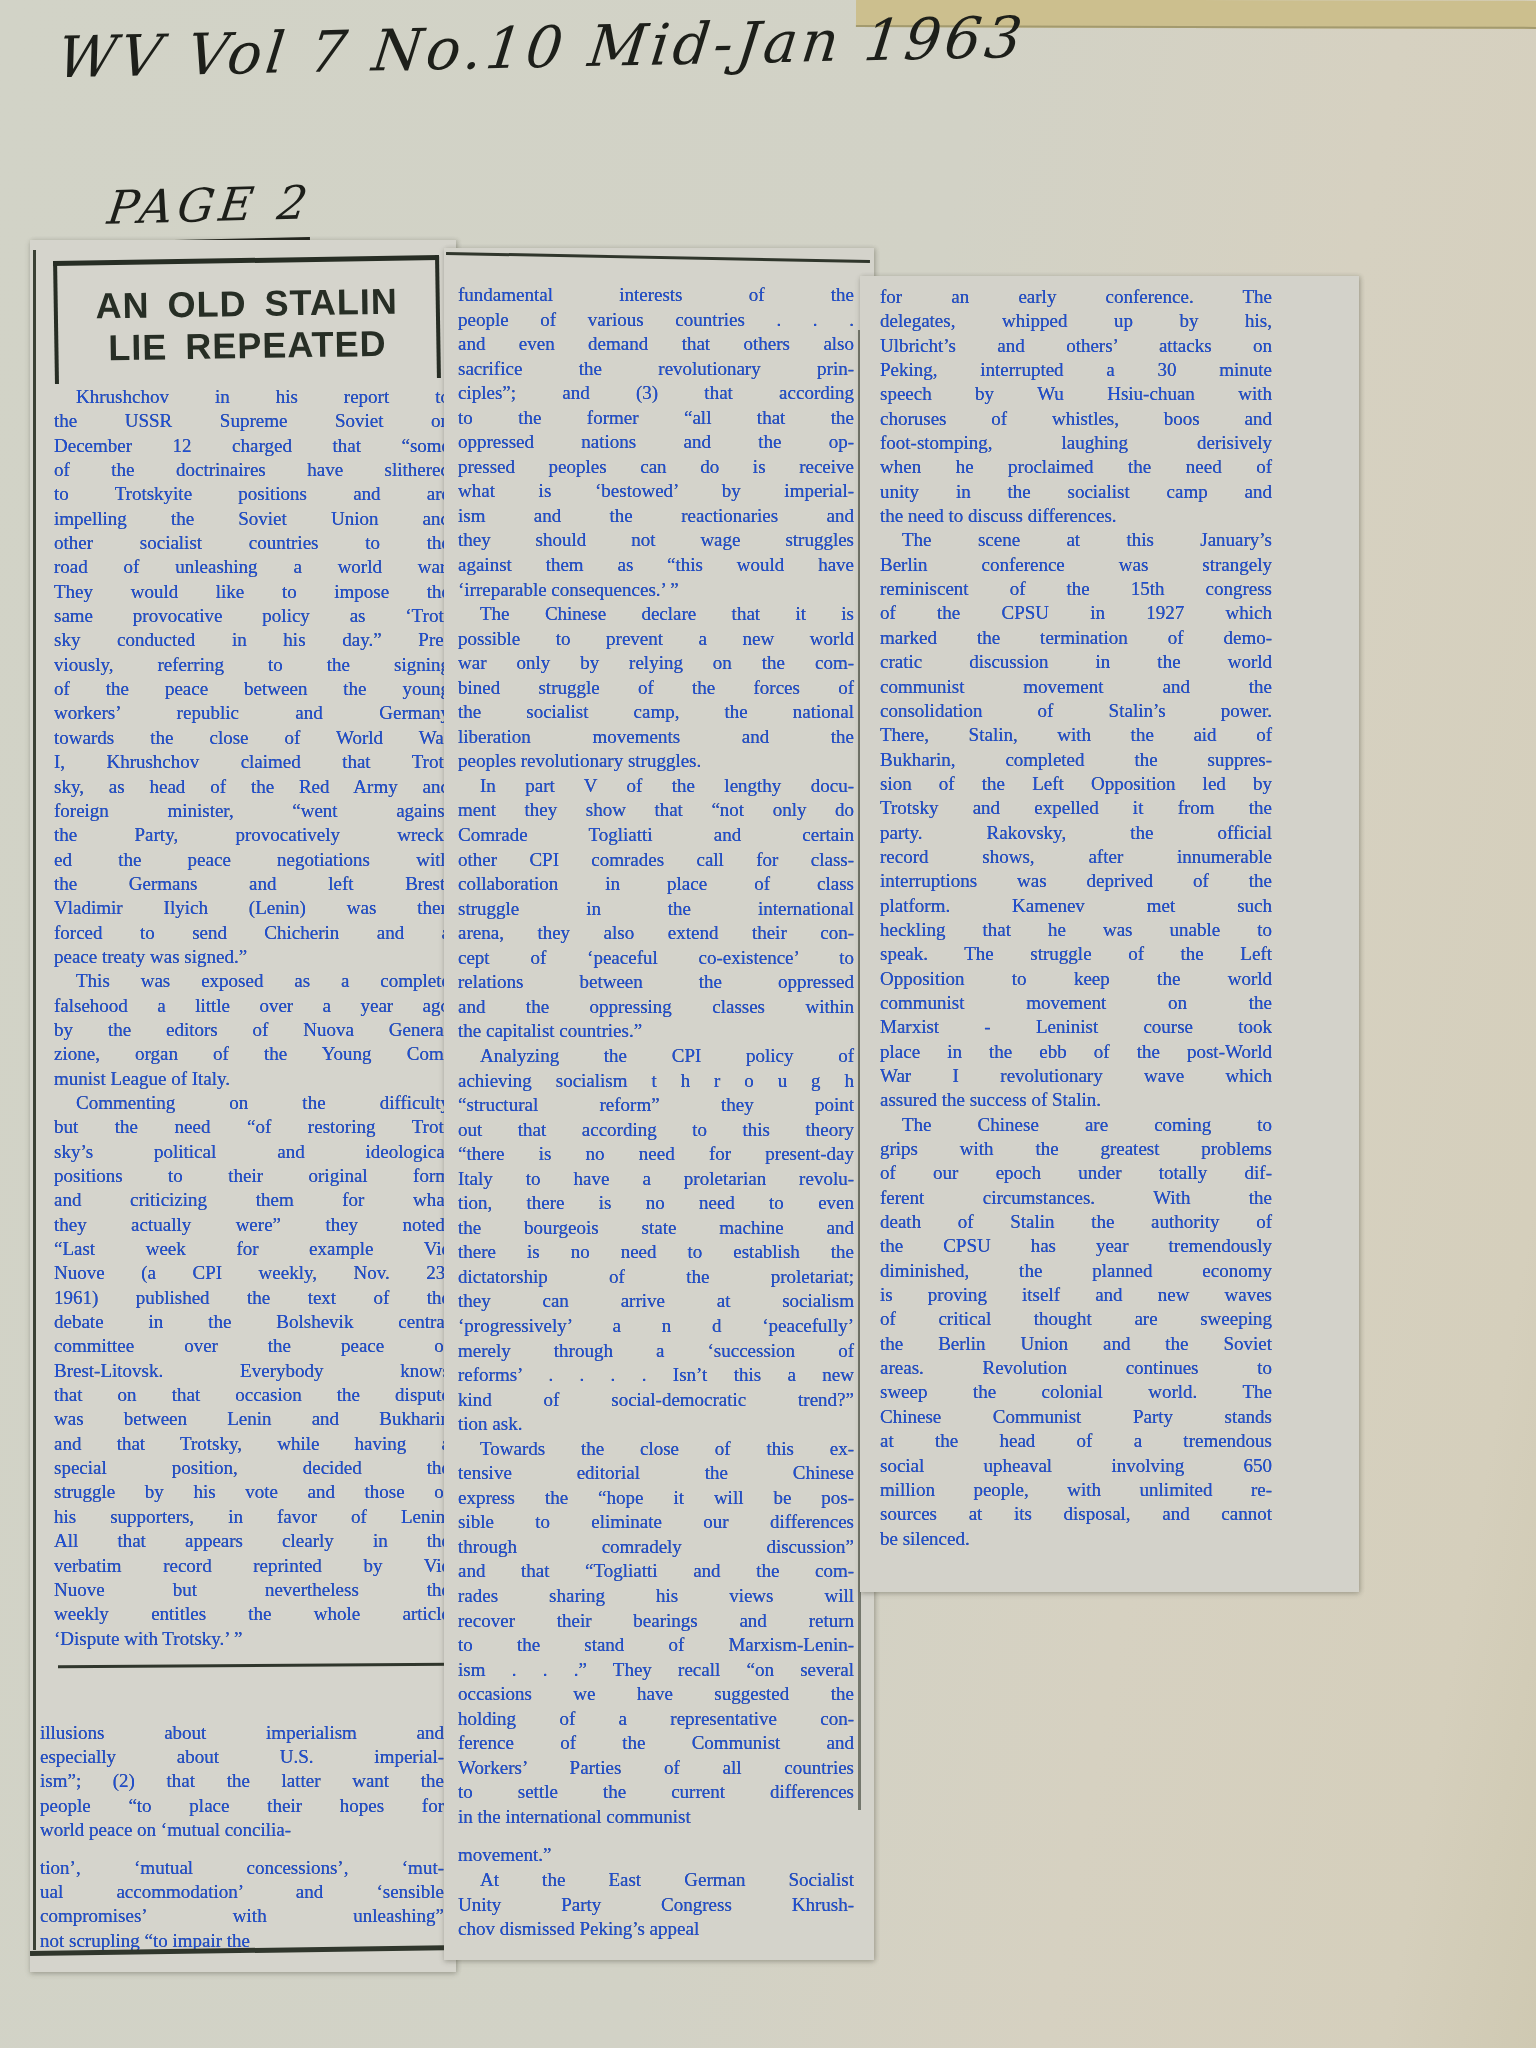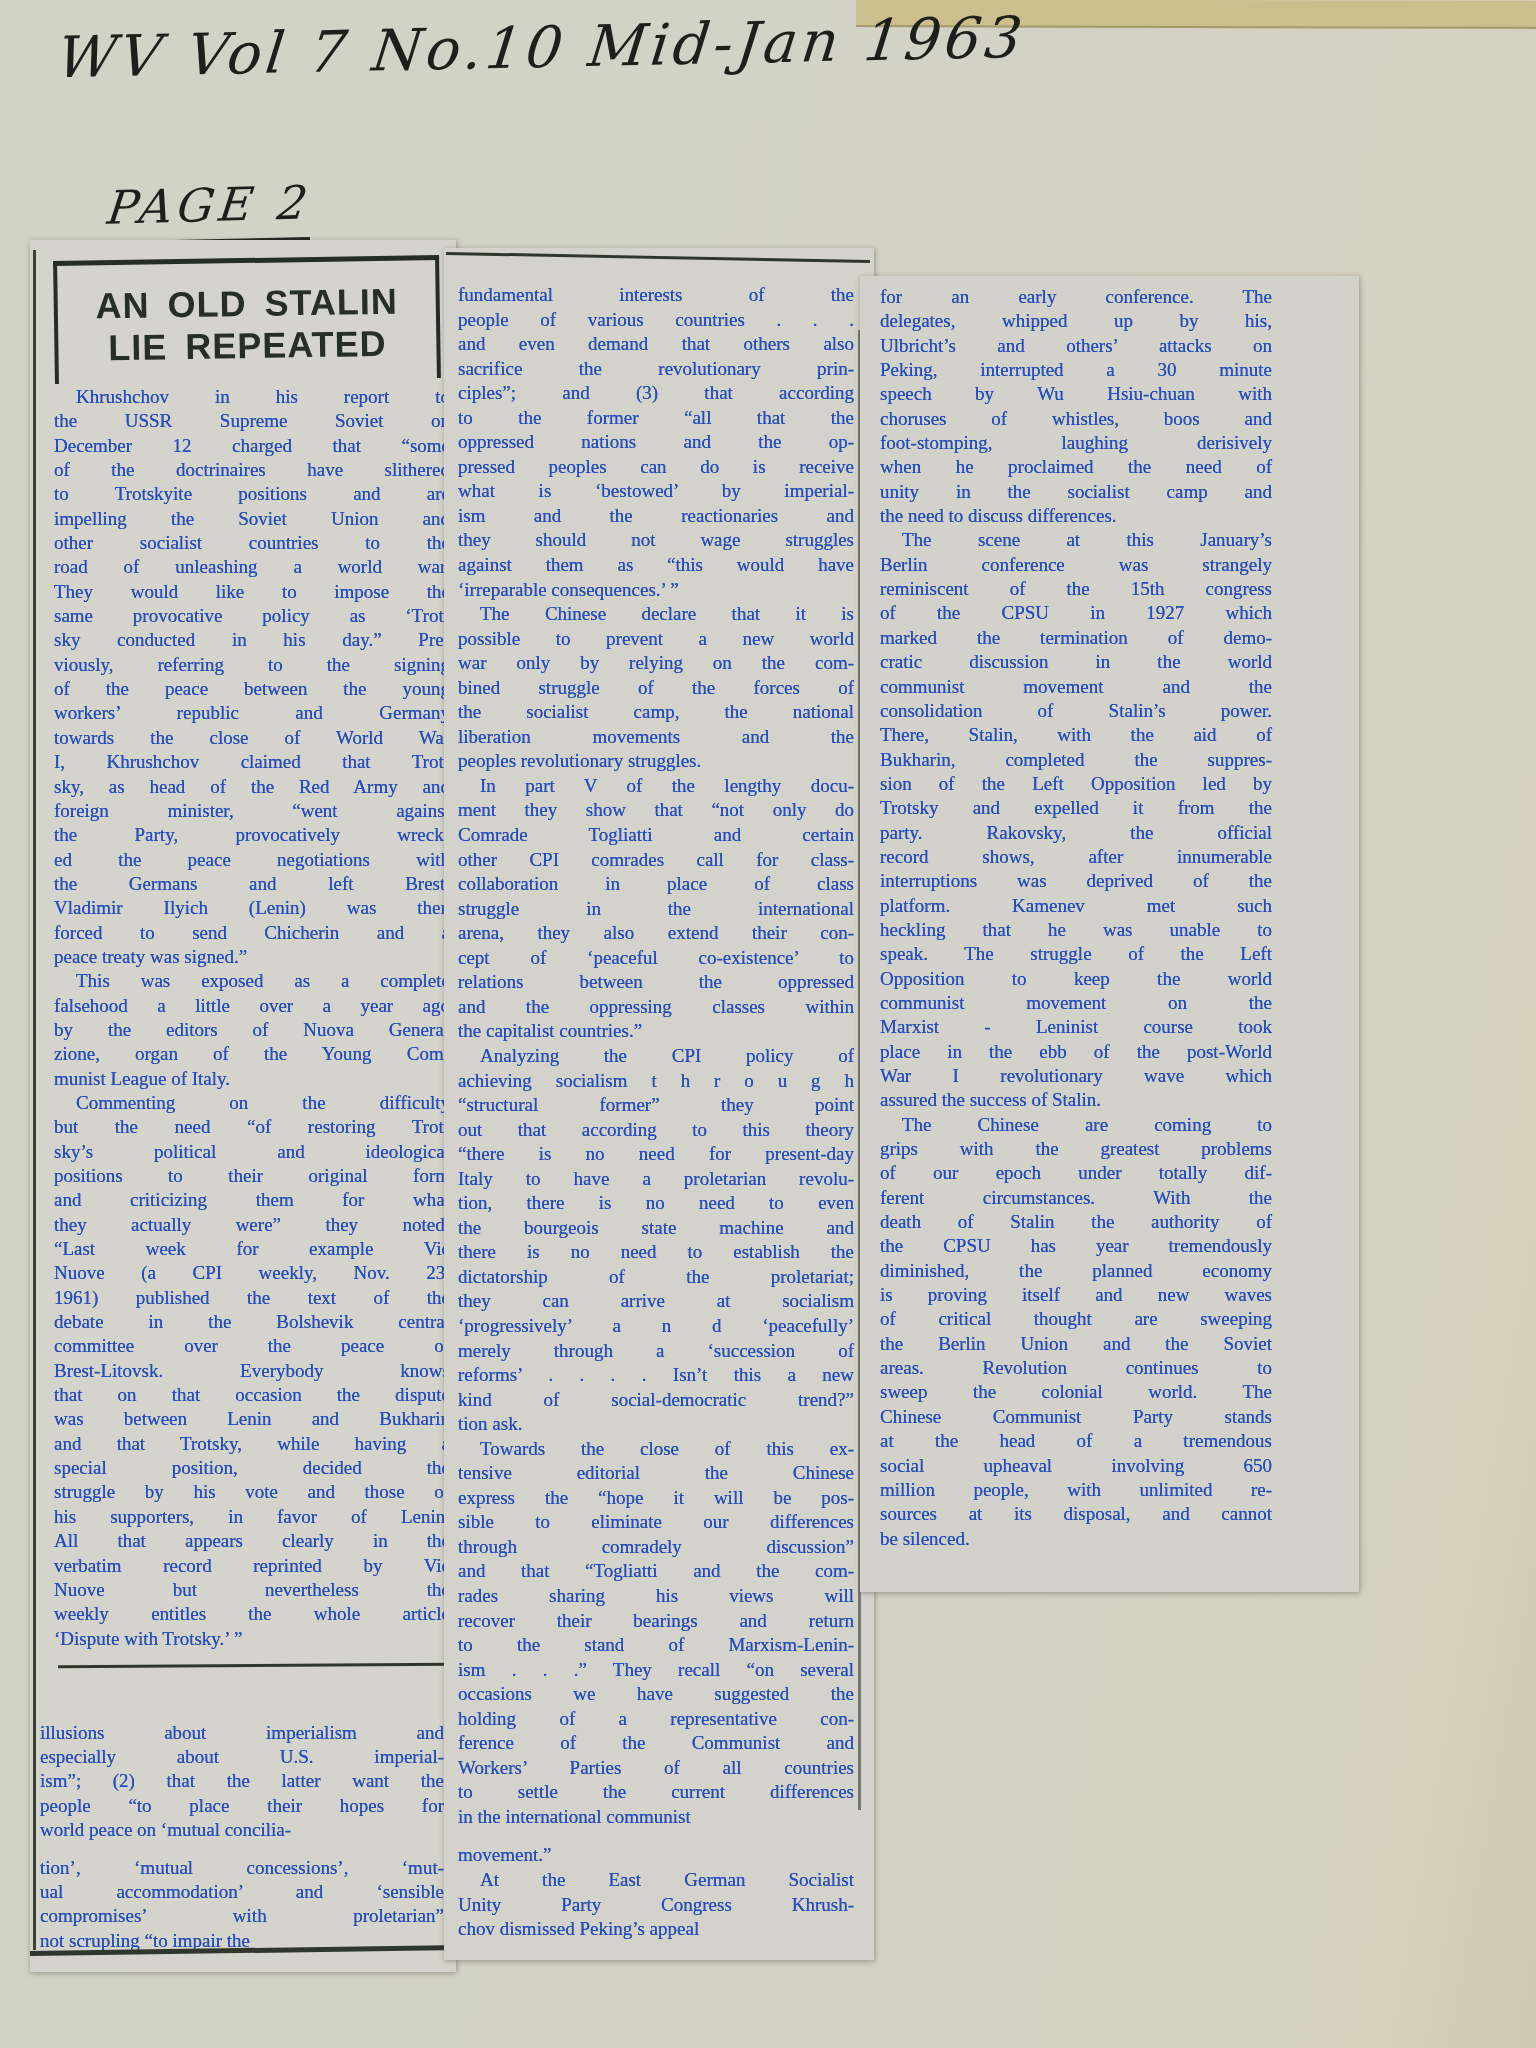--- a/index.html
+++ b/index.html
@@ -126,21 +126,21 @@
       </div>
     <div id="clip1-mid-rule" class="rule"></div>
     <div id="c1-bottom" class="tblock">
         <div class="pline">illusions about imperialism and</div>
         <div class="pline">especially about U.S. imperial-</div>
         <div class="pline">ism”; (2) that the latter want the</div>
         <div class="pline">people “to place their hopes for</div>
         <div class="pline last">world peace on ‘mutual concilia-</div>
         <div class="pline pgap">tion’, ‘mutual concessions’, ‘mut-</div>
         <div class="pline">ual accommodation’ and ‘sensible</div>
-        <div class="pline">compromises’ with proletarian”</div>
+        <div class="pline">compromises’ with unleashing”</div>
         <div class="pline last">not scrupling “to impair the</div>
       </div>
     <div id="clip1-bottom-rule" class="rule"></div>
   </div>
 
   <div id="clip2" class="clip">
     <div id="clip2-top-rule" class="rule"></div>
     <div id="clip2-right-rule" class="rule"></div>
     <div id="c2-text" class="tblock">
         <div class="pline">fundamental interests of the</div>
@@ -169,21 +169,21 @@
         <div class="pline">other CPI comrades call for class-</div>
         <div class="pline">collaboration in place of class</div>
         <div class="pline">struggle in the international</div>
         <div class="pline">arena, they also extend their con-</div>
         <div class="pline">cept of ‘peaceful co-existence’ to</div>
         <div class="pline">relations between the oppressed</div>
         <div class="pline">and the oppressing classes within</div>
         <div class="pline last">the capitalist countries.”</div>
         <div class="pline ind">Analyzing the CPI policy of</div>
         <div class="pline">achieving socialism t h r o u g h</div>
-        <div class="pline">“structural former” they point</div>
+        <div class="pline">“structural reform” they point</div>
         <div class="pline">out that according to this theory</div>
         <div class="pline">“there is no need for present-day</div>
         <div class="pline">Italy to have a proletarian revolu-</div>
         <div class="pline">tion, there is no need to even</div>
         <div class="pline">the bourgeois state machine and</div>
         <div class="pline">there is no need to establish the</div>
         <div class="pline">dictatorship of the proletariat;</div>
         <div class="pline">they can arrive at socialism</div>
         <div class="pline">‘progressively’ a n d ‘peacefully’</div>
         <div class="pline">merely through a ‘succession of</div>

